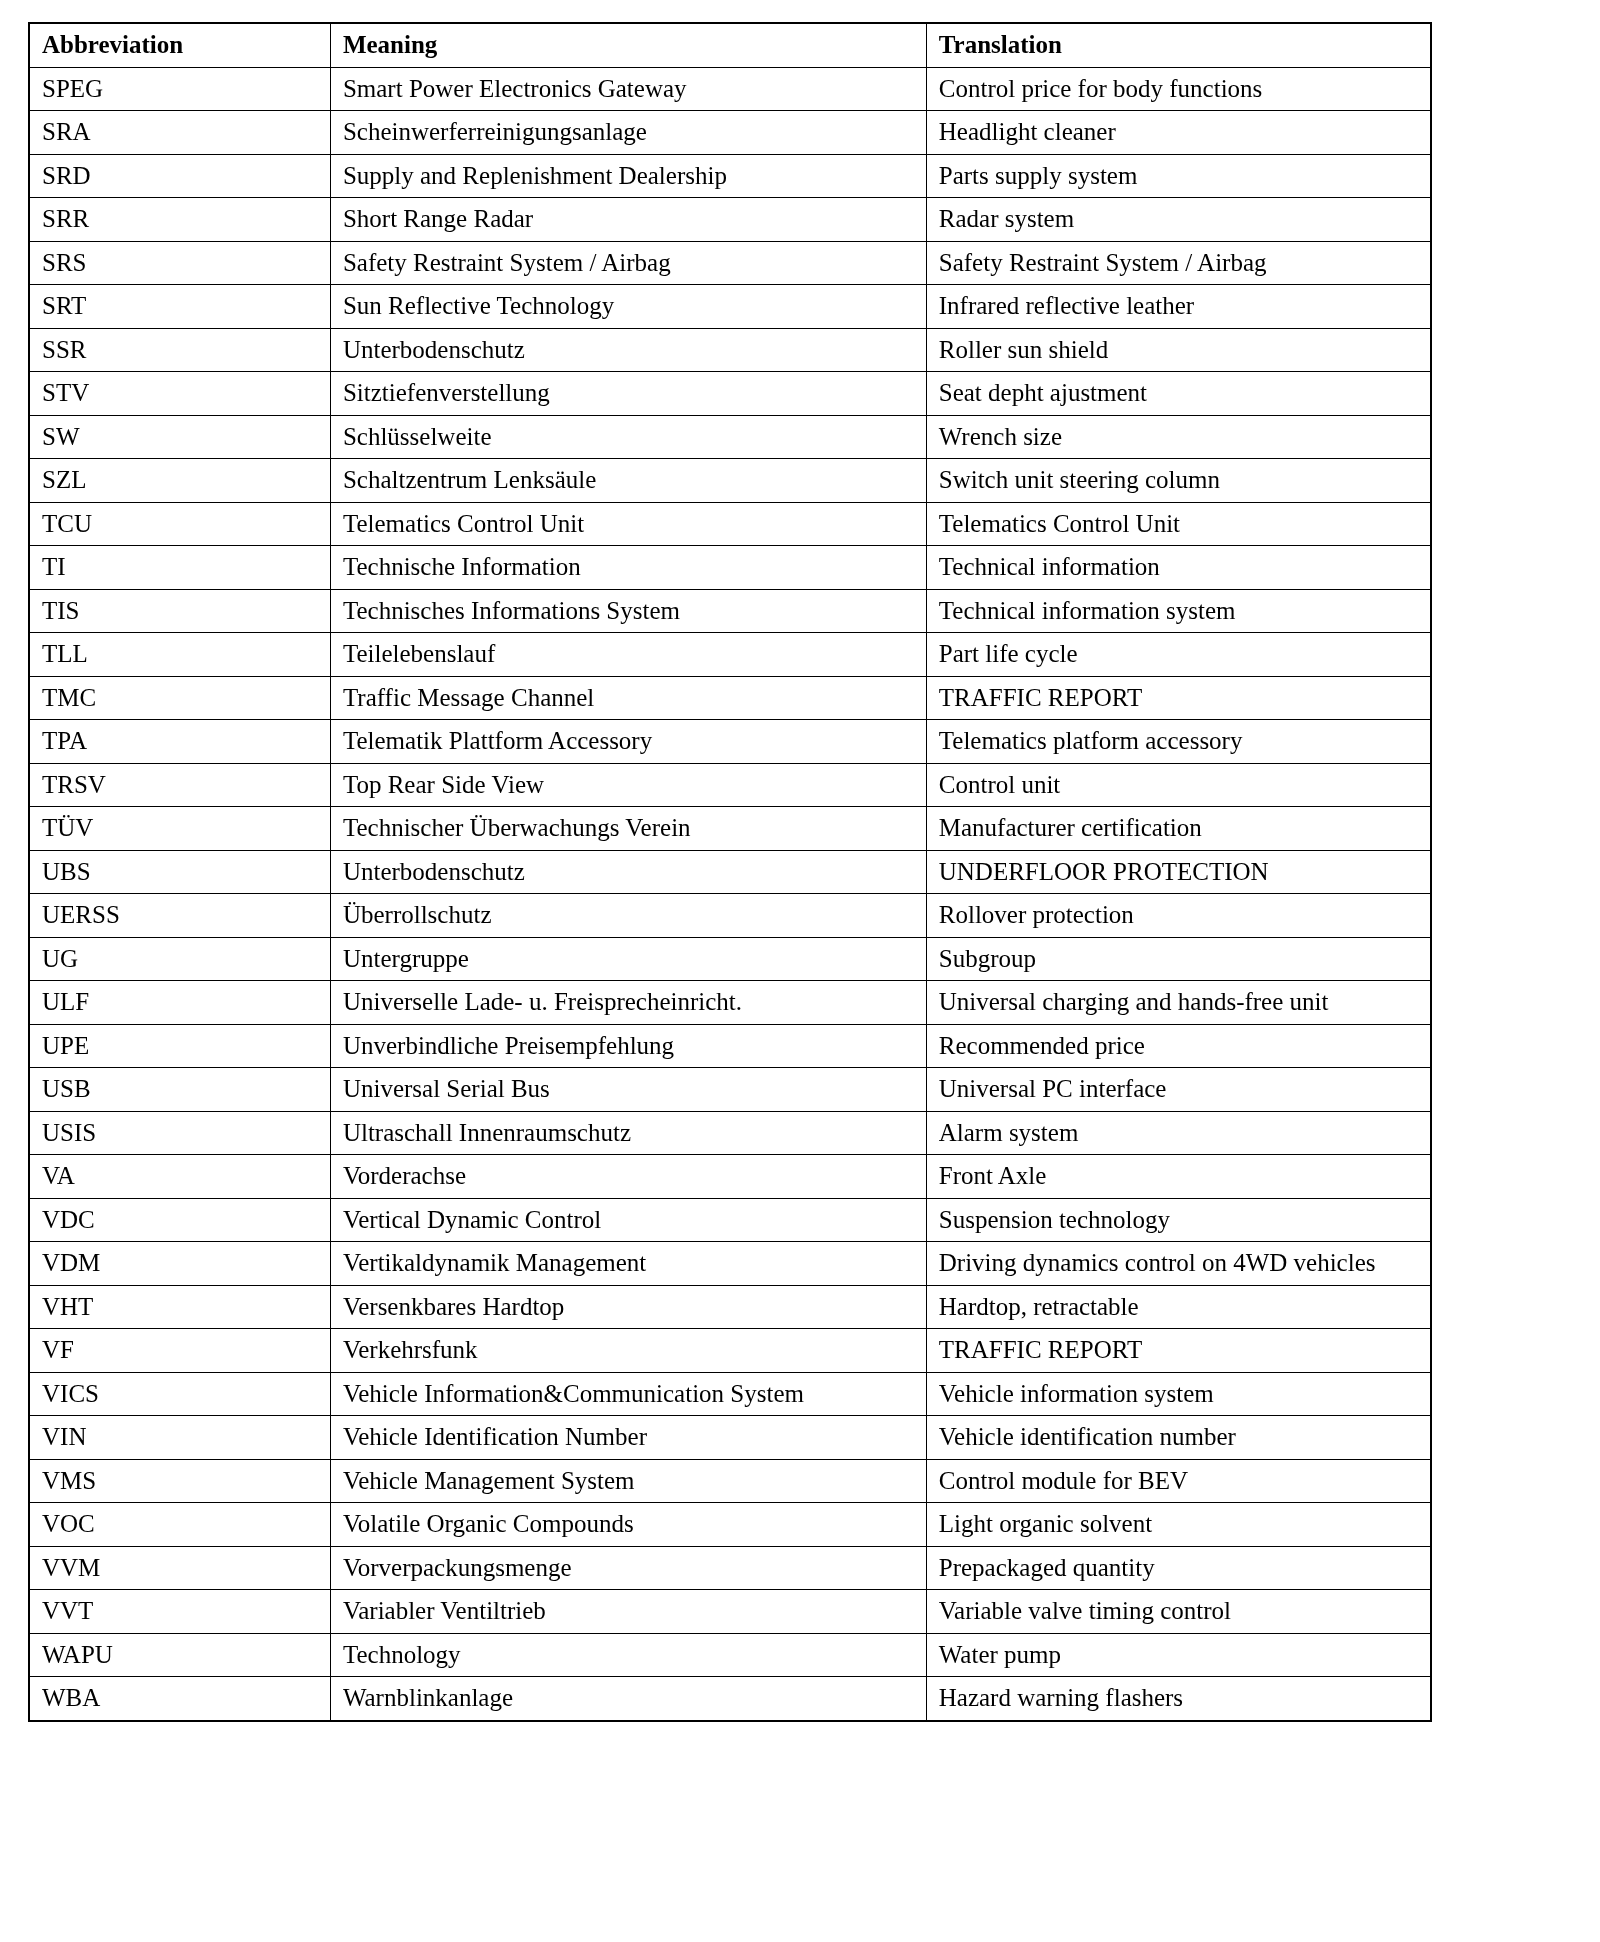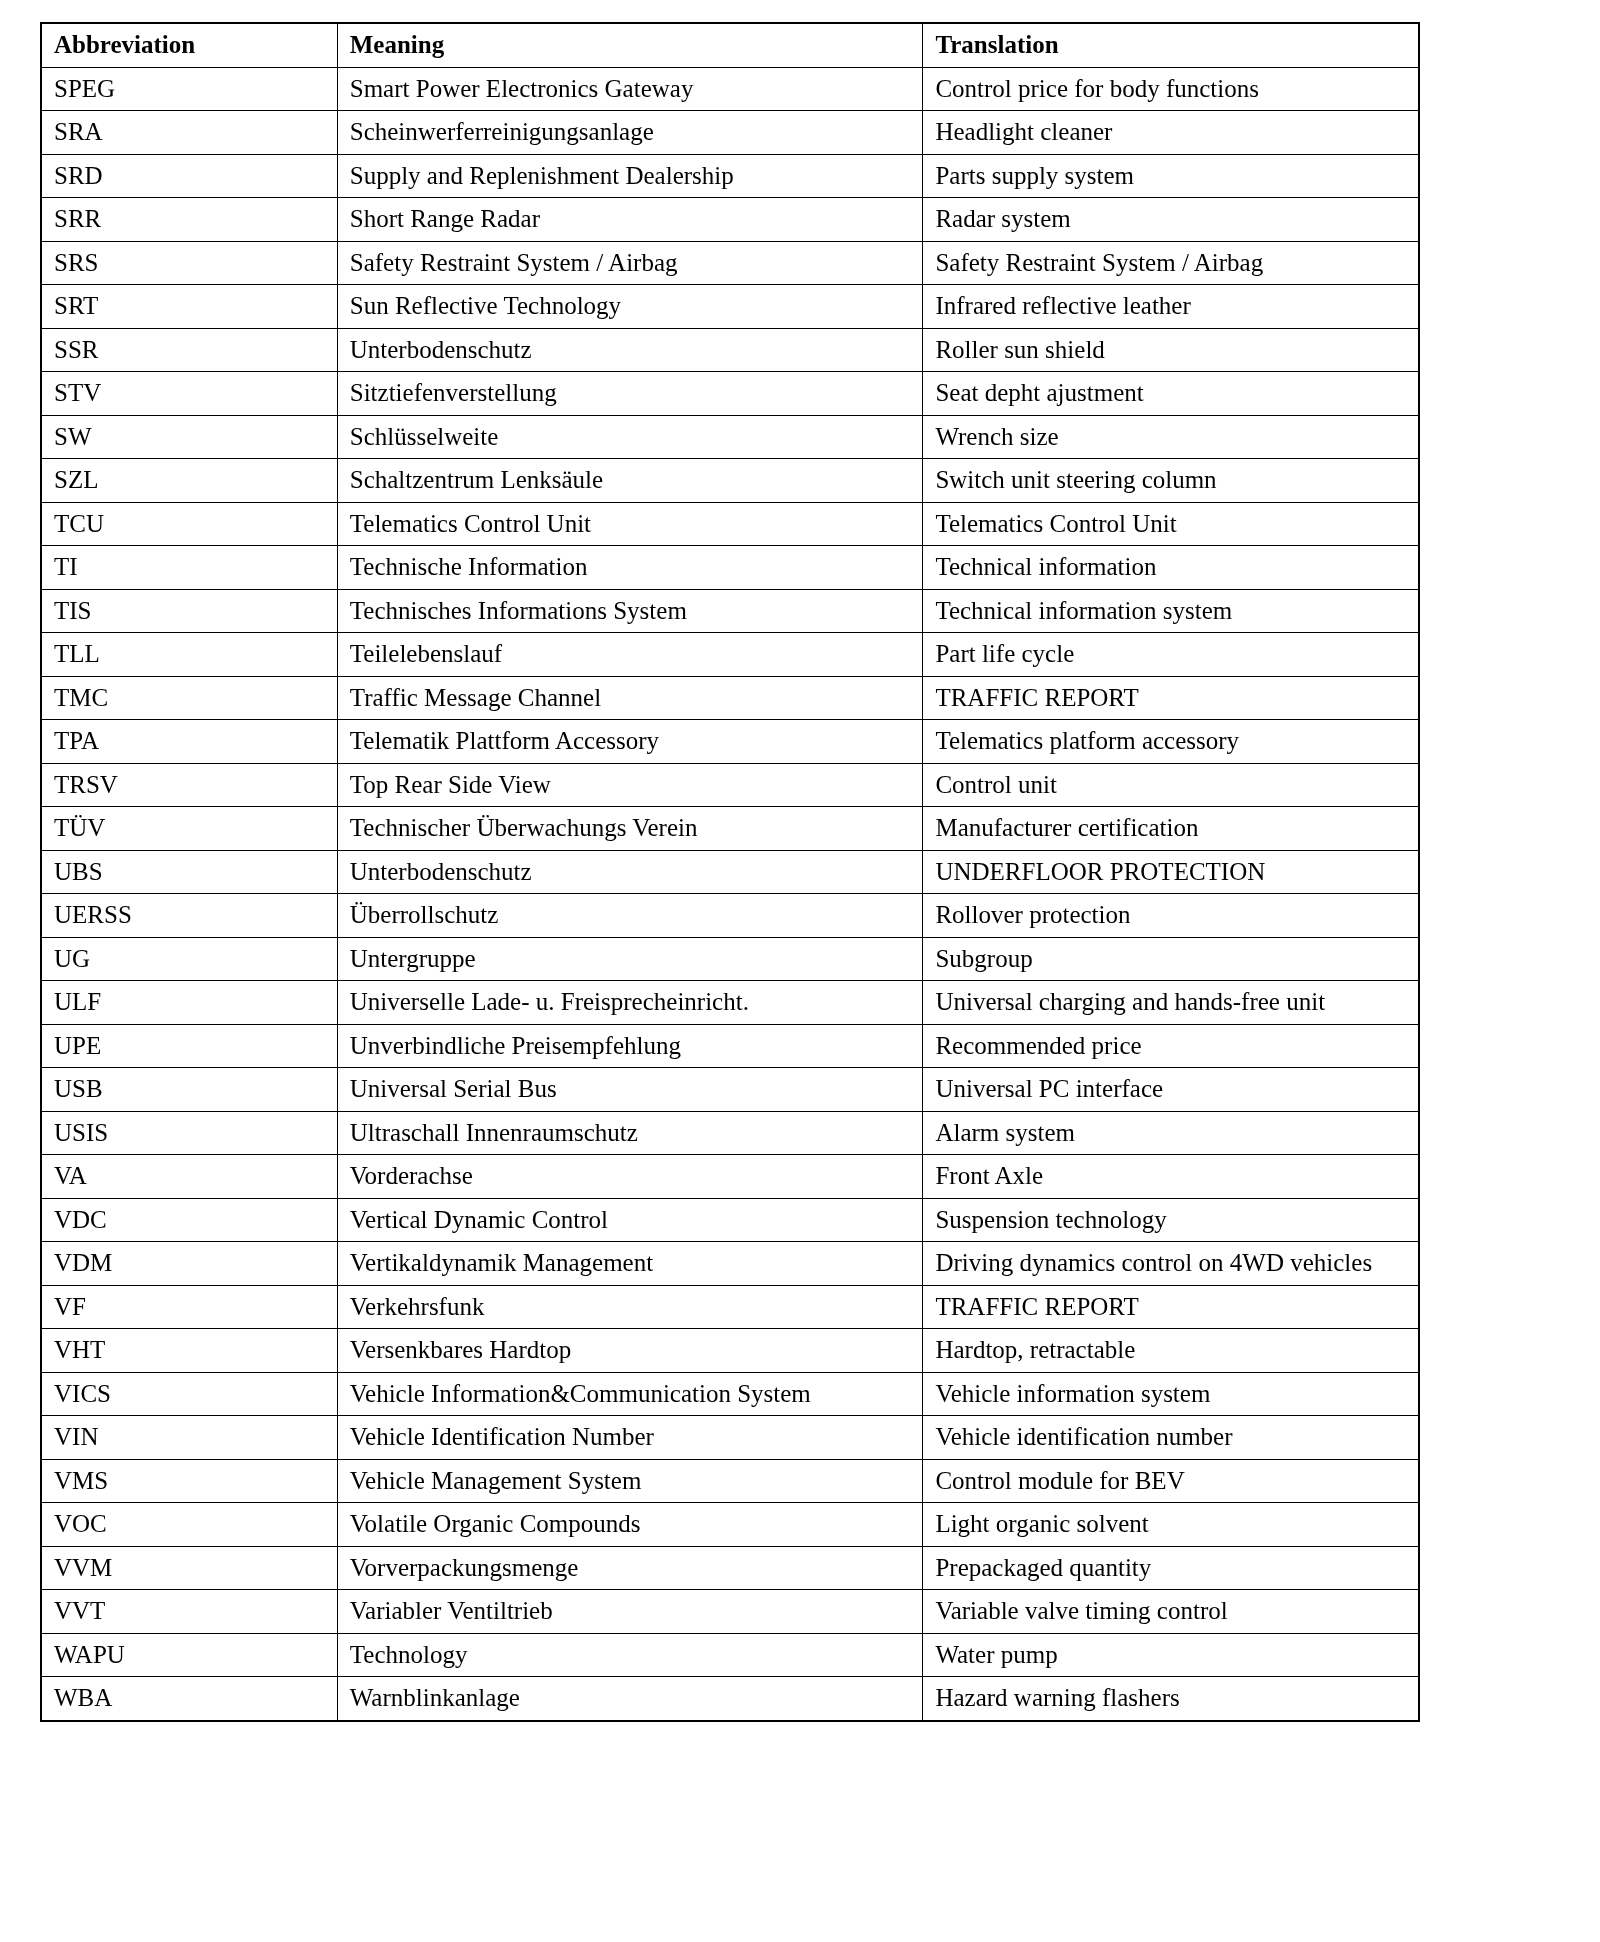--- a/index.html
+++ b/index.html
@@ -6,21 +6,21 @@
     margin: 0;
     padding: 0;
     background: #ffffff;
     font-family: "Liberation Serif", serif;
     color: #000000;
   }
   .page {
     width: 1460px;
     min-height: 1942px;
     box-sizing: border-box;
-    padding: 22px 40px;
+    padding: 22px 28px;
     background: #ffffff;
   }
   table.abbrev-table {
     width: 100%;
     border-collapse: collapse;
     table-layout: fixed;
     border: 2.5px solid #000000;
   }
   table.abbrev-table th,
   table.abbrev-table td {
@@ -192,28 +192,28 @@
           <td>VDC</td>
           <td>Vertical Dynamic Control</td>
           <td>Suspension technology</td>
         </tr>
         <tr>
           <td>VDM</td>
           <td>Vertikaldynamik Management</td>
           <td>Driving dynamics control on 4WD vehicles</td>
         </tr>
         <tr>
+          <td>VHT</td>
+          <td>Versenkbares Hardtop</td>
+          <td>Hardtop, retractable</td>
+        </tr>
+        <tr>
           <td>VF</td>
           <td>Verkehrsfunk</td>
           <td>TRAFFIC REPORT</td>
-        </tr>
-        <tr>
-          <td>VHT</td>
-          <td>Versenkbares Hardtop</td>
-          <td>Hardtop, retractable</td>
         </tr>
         <tr>
           <td>VICS</td>
           <td>Vehicle Information&amp;Communication System</td>
           <td>Vehicle information system</td>
         </tr>
         <tr>
           <td>VIN</td>
           <td>Vehicle Identification Number</td>
           <td>Vehicle identification number</td>

